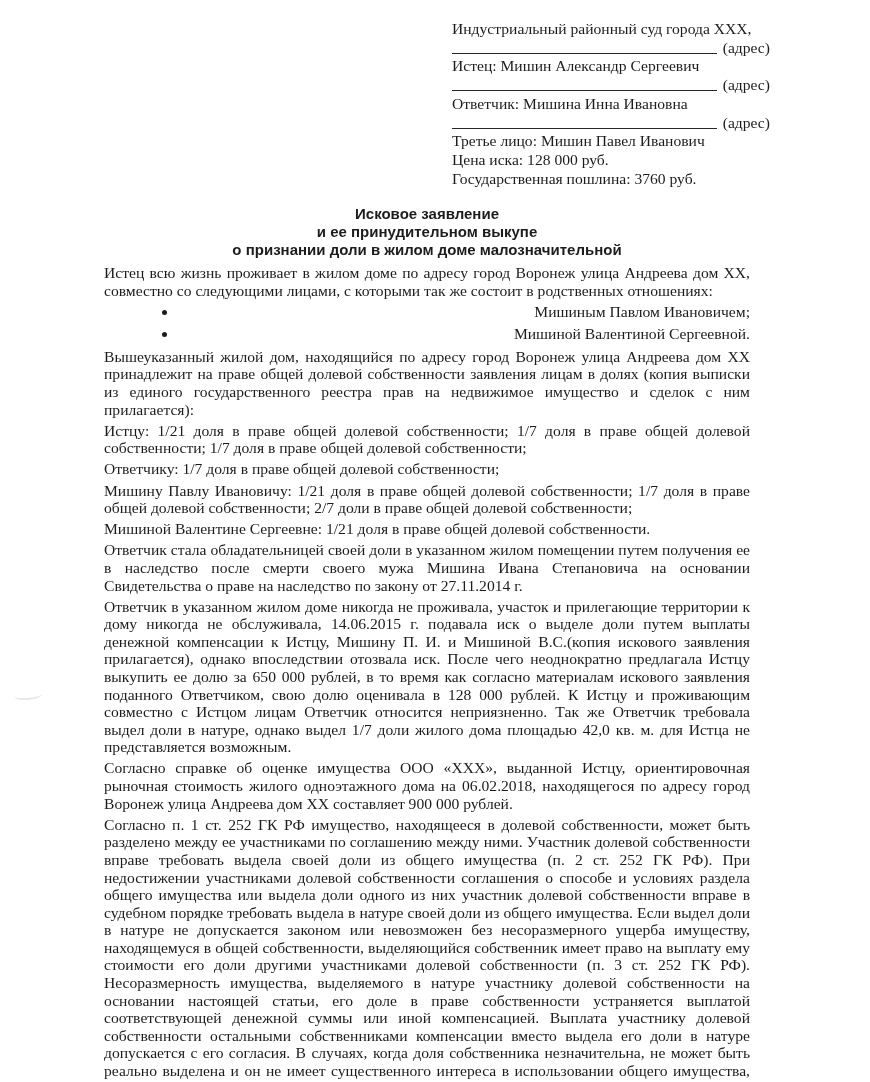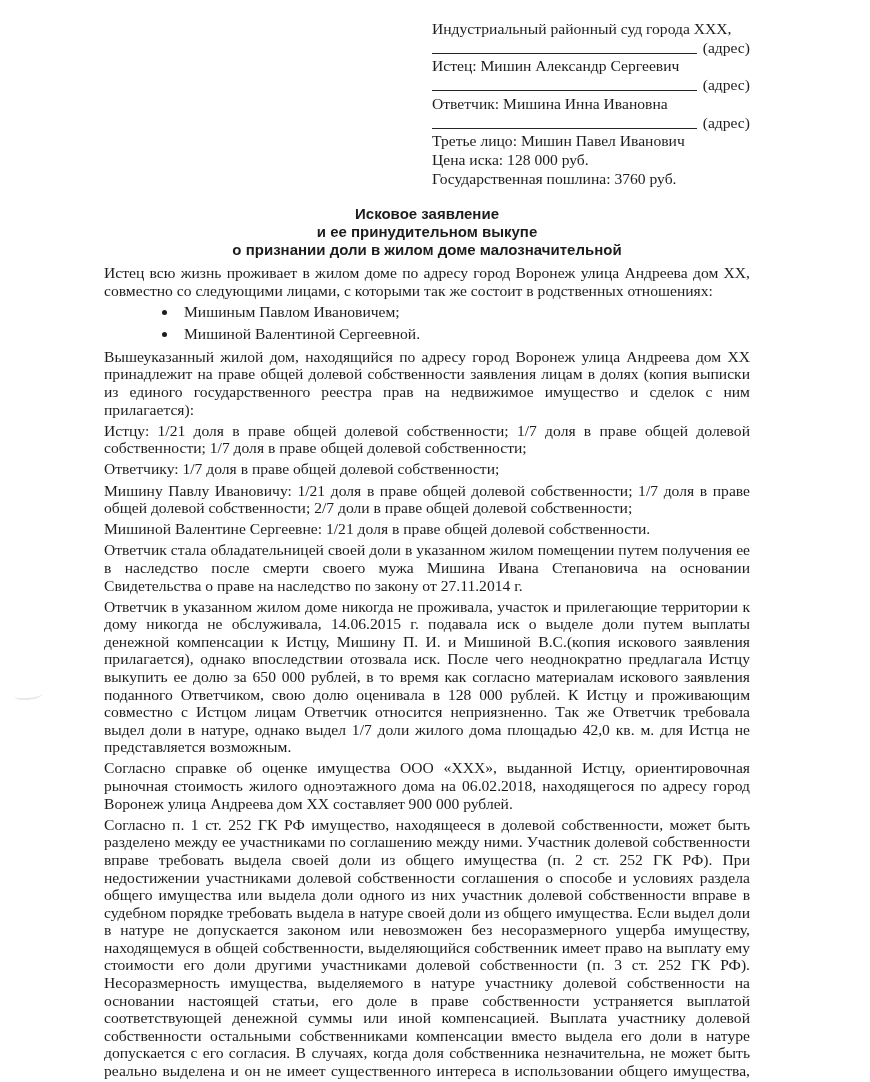--- a/index.html
+++ b/index.html
@@ -7,21 +7,21 @@
     position:relative;
     width:870px;height:1082px;
     background:#ffffff;
     overflow:hidden;
     color:#1c1c1c;
     font-family:"Liberation Serif", serif;
   }
   
   .header-block{
     position:absolute;
-    left:432px;top:20px;width:318px;
+    left:452px;top:20px;width:318px;
     font-size:15.6px;line-height:18.7px;
   }
   .blank-row{display:flex;}
   .blank-underline{
     flex:1 1 auto;
     border-bottom:1.4px solid #262626;
     height:14px;margin-bottom:2px;
   }
   .blank-label{margin-left:6px;white-space:nowrap;}
   
@@ -36,21 +36,21 @@
     font-family:"Liberation Sans", sans-serif;
     font-weight:bold;
     font-size:15px;line-height:18px;
     margin:0 0 5px 0;
   }
   .content p{margin:0 0 3.5px 0;}
   ul.residents{
     list-style:disc;
     margin:3px 0 5px 0;
     padding-left:74px;
-    text-align:left;
+    text-align:right;
   }
   ul.residents li{margin:0 0 5px 0;padding-left:6px;}
   
   .scan-artifact{
     position:absolute;left:14px;top:690px;
     width:28px;height:8px;
     border-bottom:2px solid #e2e2e2;
     border-radius:50%;
     transform:rotate(-5deg);
     opacity:.8;

